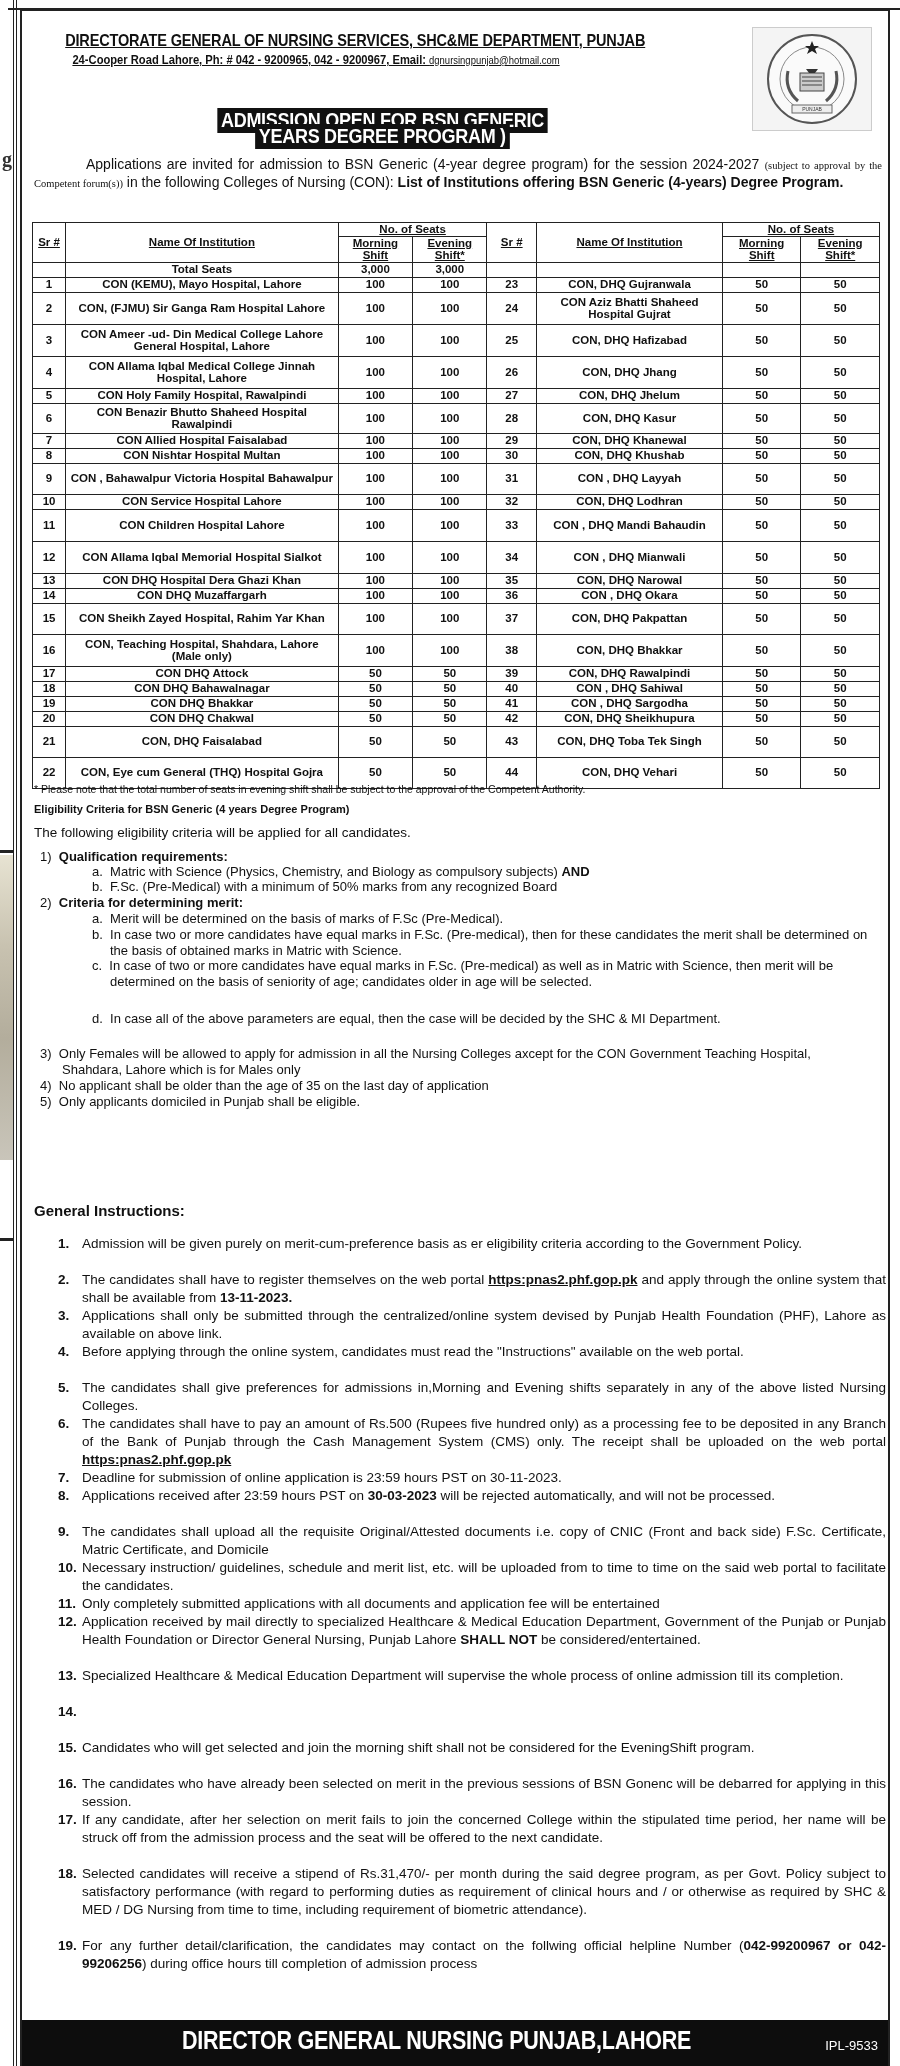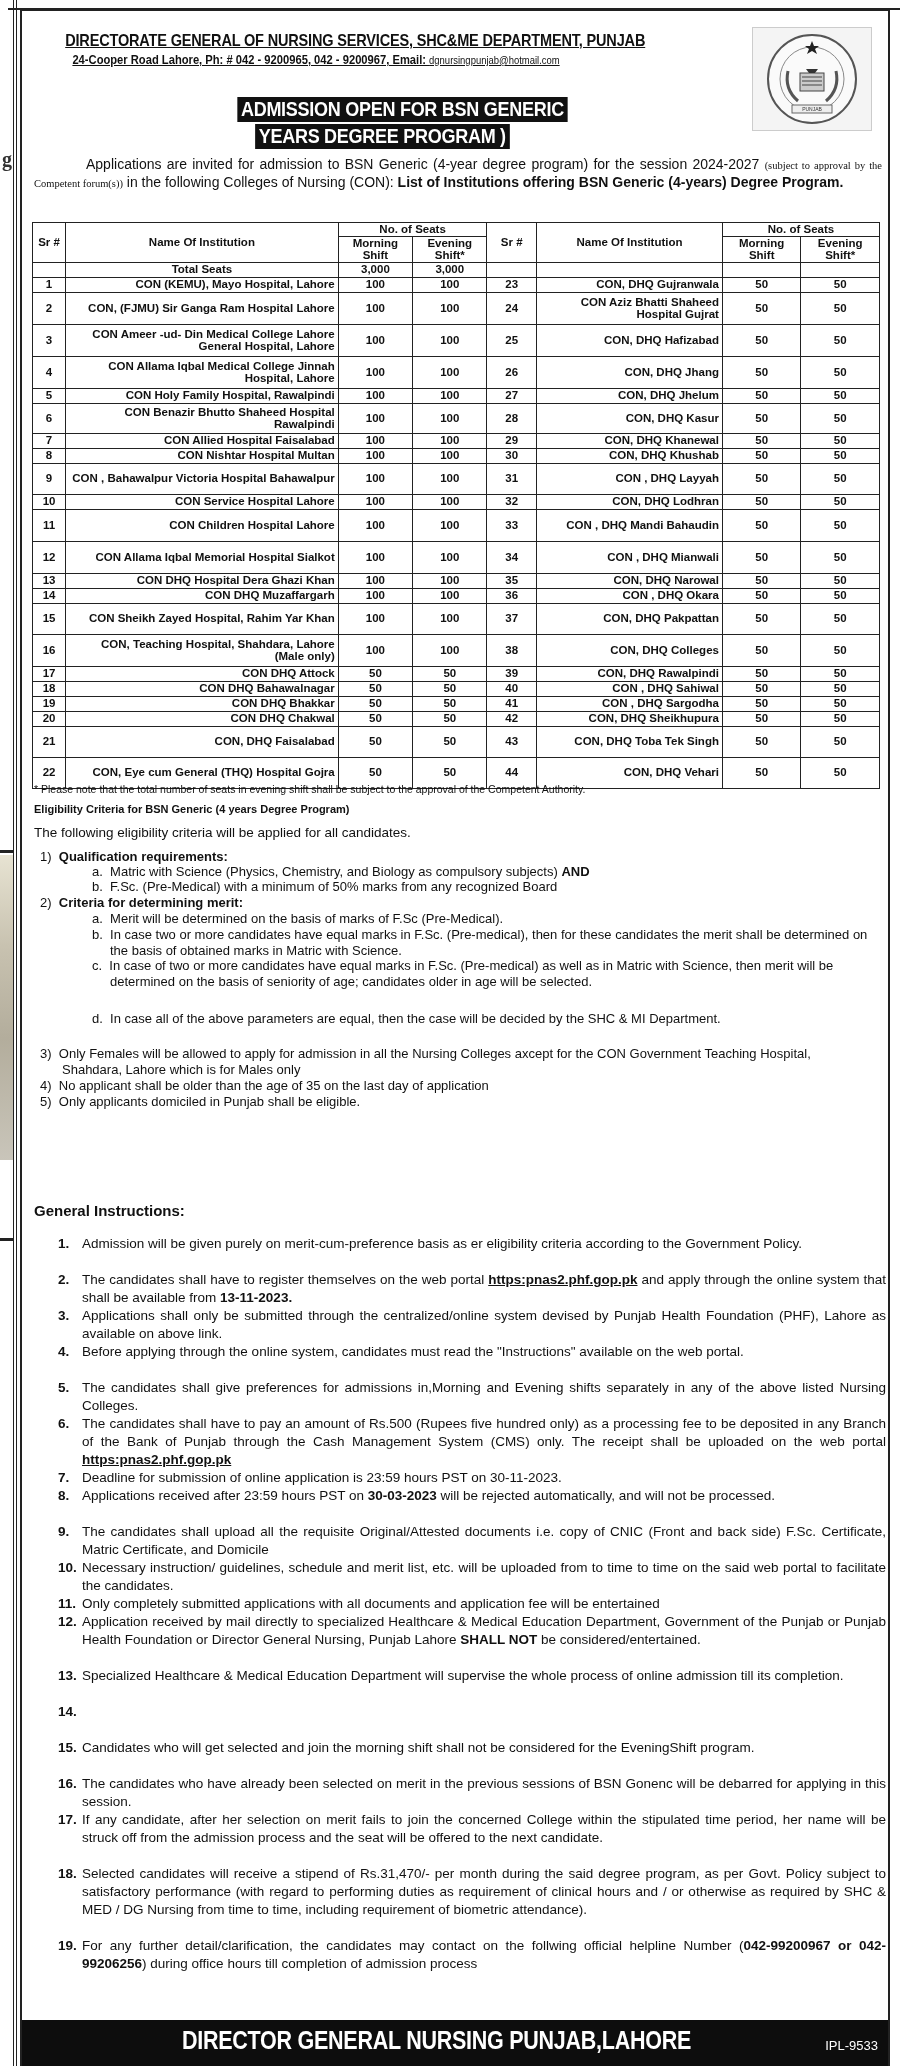--- a/index.html
+++ b/index.html
@@ -19,33 +19,33 @@
 
   .header { position: absolute; left: 0; top: 20px; width: 720px; text-align: left; }
   .org-name { font-size: 16.5px; font-weight: bold; text-decoration: underline; letter-spacing: -0.2px; transform: scaleX(0.88); transform-origin: center; white-space: nowrap; }
   .org-address { font-size: 13px; font-weight: bold; text-decoration: underline; margin-top: 2px; transform: scaleX(0.86); transform-origin: center; white-space: nowrap; }
   .org-address .email { font-weight: normal; font-size: 11px; }
 
   .logo { position: absolute; left: 730px; top: 16px; width: 120px; height: 104px; border: 1px solid #ccc; background: #f4f4f4; display: flex; align-items: center; justify-content: center; }
 
   .banner { position: absolute; left: 0; width: 720px; text-align: center; }
   .banner span { display: inline-block; background: #111; color: #fff; font-weight: bold; font-size: 20px; padding: 1px 4px; transform: scaleX(0.9); letter-spacing: -0.3px; }
-  .banner.b1 { top: 86px; margin-left: 20px; }
+  .banner.b1 { top: 97px; }
   .banner.b2 { top: 113px; }
 
   .intro { position: absolute; left: 12px; top: 145px; width: 848px; font-size: 14px; line-height: 17px; text-align: justify; }
   .intro .indent { display: inline-block; width: 52px; }
   .intro .small { font-family: "Liberation Serif", serif; font-size: 10.5px; }
   .intro b { font-weight: bold; }
 
   
   table.seats { position: absolute; left: 10px; top: 211px; width: 848px; border-collapse: collapse; font-size: 11.5px; font-weight: bold; }
   table.seats td, table.seats th { border: 1.2px solid #222; text-align: center; vertical-align: middle; padding: 0 3px; line-height: 12.5px; }
-  table.seats th { font-weight: bold; font-size: 11.5px; }
-  table.seats td.name { text-align: right; font-weight: bold; }
+  table.seats th { font-weight: bold; font-size: 11.5px; text-decoration: underline; }
+  table.seats td.name { text-align: center; font-weight: bold; }
   .note { position: absolute; left: 12px; top: 772px; font-size: 10.5px; font-weight: normal; }
 
   .section { position: absolute; left: 12px; width: 850px; font-size: 13px; }
   .elig-title { top: 792px; font-weight: bold; font-size: 11px; }
   .elig-sub { top: 814px; font-size: 13.5px; }
   .crit { position: absolute; font-size: 13px; line-height: 15.5px; }
   .crit b { font-weight: bold; }
 
   .gen-title { top: 1191px; font-weight: bold; font-size: 15px; }
   .gi { position: absolute; left: 60px; width: 804px; font-size: 13.5px; line-height: 18px; text-align: justify; }
@@ -287,21 +287,21 @@
           <td class="name">CON, DHQ Pakpattan</td>
           <td>50</td>
           <td>50</td>
         </tr>
         <tr style="height: 32px;">
           <td>16</td>
           <td class="name">CON, Teaching Hospital, Shahdara, Lahore (Male only)</td>
           <td>100</td>
           <td>100</td>
           <td>38</td>
-          <td class="name">CON, DHQ Colleges</td>
+          <td class="name">CON, DHQ Bhakkar</td>
           <td>50</td>
           <td>50</td>
         </tr>
         <tr style="height: 15px;">
           <td>17</td>
           <td class="name">CON DHQ Attock</td>
           <td>50</td>
           <td>50</td>
           <td>39</td>
           <td class="name">CON, DHQ Rawalpindi</td>

